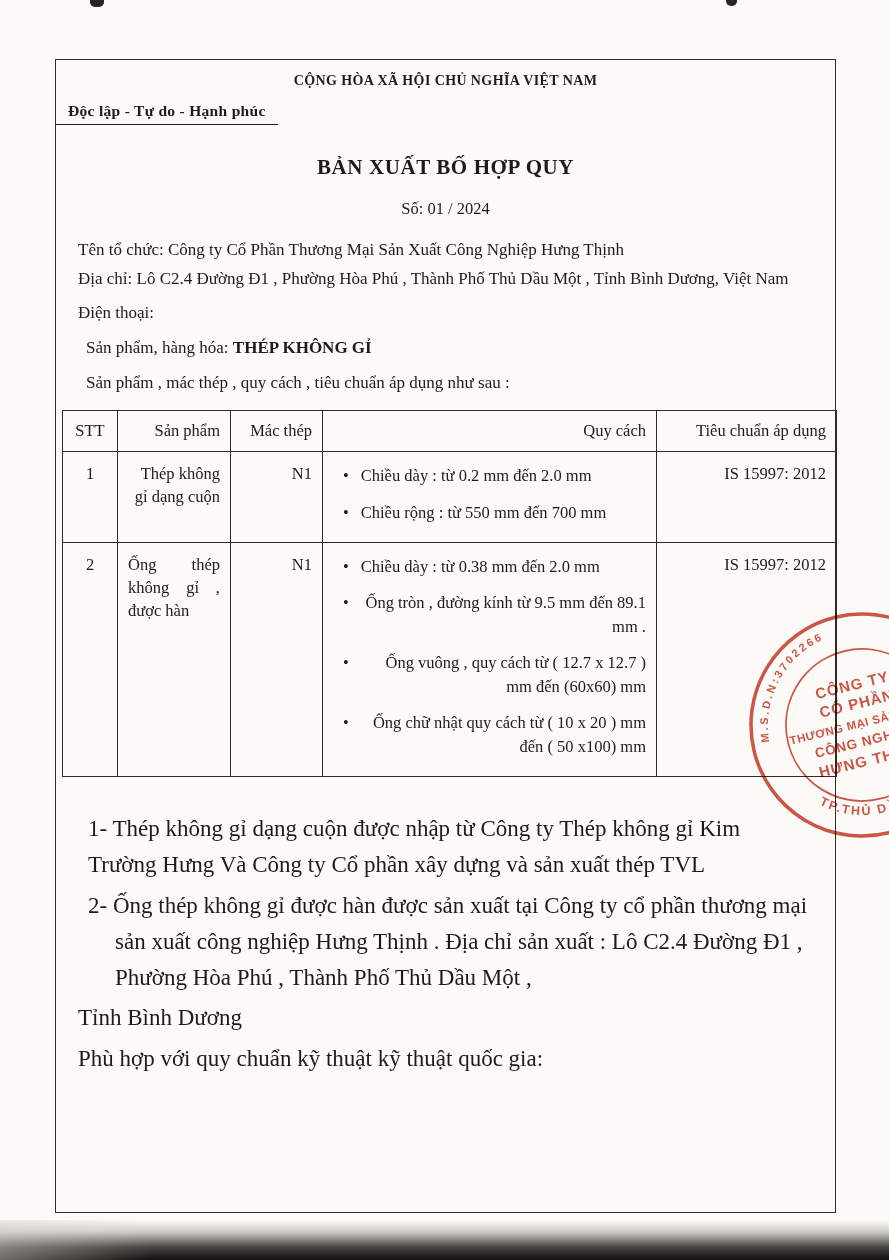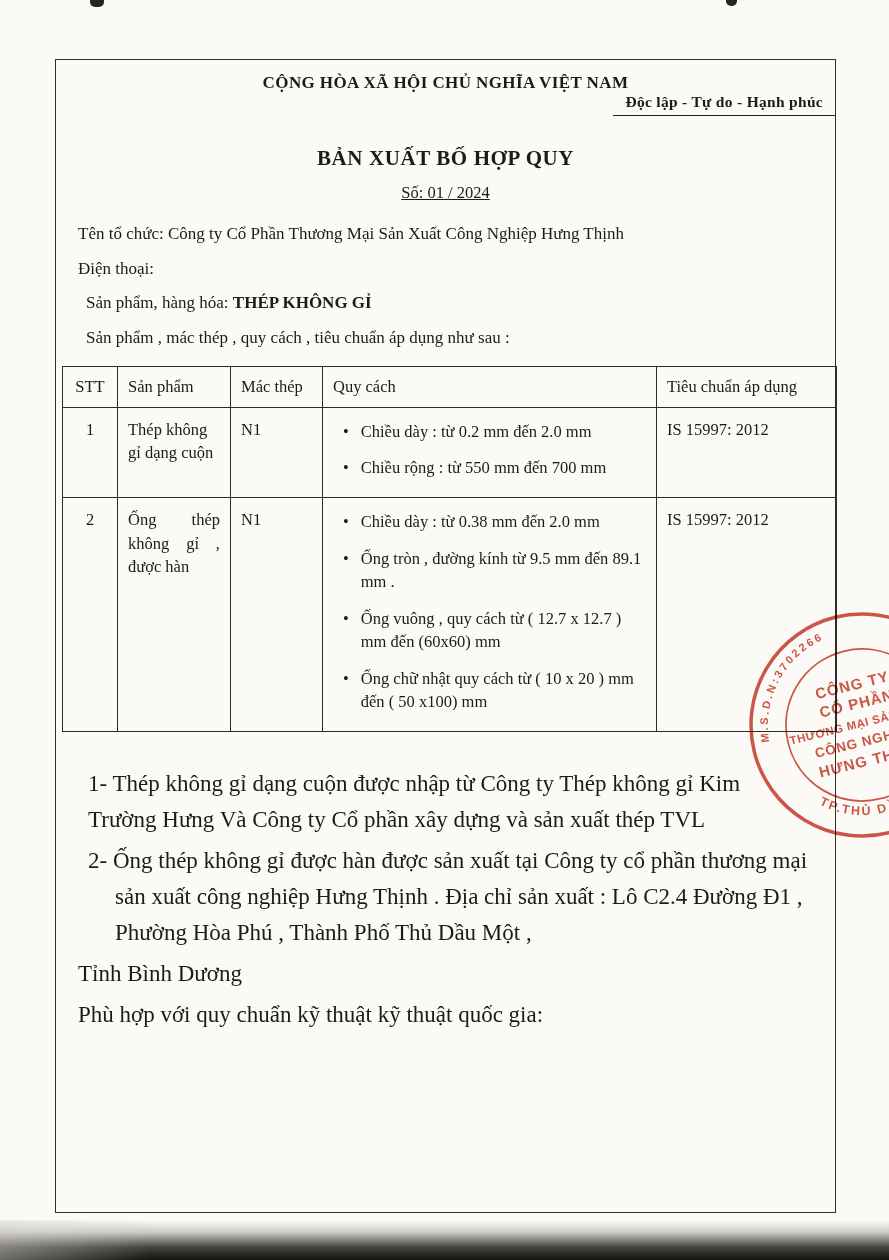--- a/index.html
+++ b/index.html
@@ -22,41 +22,41 @@
     content:""; position:absolute; left:0; bottom:0; width:150px; height:100%;
     background:linear-gradient(to right, rgba(216,213,204,0.45), rgba(216,213,204,0));
   }
 
   
   .frame {
     position:absolute; left:55px; top:59px; width:781px; height:1154px;
     border:1.6px solid #2e2d2a; box-sizing:border-box; background:transparent;
   }
 
-  .nat-title { margin-top:13px; text-align:center; font-weight:bold; font-size:17px; letter-spacing:0.4px; }
-  .motto-wrap { text-align:right; margin-top:0; }
+  .nat-title { margin-top:13px; text-align:center; font-weight:bold; font-size:14px; letter-spacing:0.4px; }
+  .motto-wrap { text-align:left; margin-top:13px; }
   .motto {
     display:inline-block; font-weight:bold; font-size:15.5px;
     padding:0 12px 4px 12px; border-bottom:1.6px solid #232220; letter-spacing:0.3px;
   }
   .doc-title { margin-top:30px; text-align:center; font-weight:bold; font-size:21px; letter-spacing:0.6px; }
-  .doc-number { margin-top:12px; text-align:center; font-size:16.5px;text-decoration:underline; }
+  .doc-number { margin-top:19px; text-align:center; font-size:16.5px; }
 
   .info { margin-top:19px; font-size:17px; }
   .info p { margin:4px 20px 4px 22px; line-height:1.45; }
   .info p.p-indent { margin-left:30px;font-family:Liberation Serif, serif; }
   .info p.gap-top { margin-top:10px; }
   .b { font-weight:bold; }
 
   .spec-table {
     margin:15px 0 13px 6px; border-collapse:collapse; table-layout:fixed; width:774px;
     font-size:16.5px;
   }
   .spec-table th, .spec-table td {
-    border:1.2px solid #2b2a27; vertical-align:top; text-align:left;
+    border:1.2px solid #2b2a27; vertical-align:top; text-align:right;
   }
   .spec-table th { padding:10px 10px; font-weight:normal; }
   .spec-table td { padding:10px 10px 14px 10px; line-height:1.4; }
   .c-stt { text-align:center !important; }
   .spec-item { display:flex; align-items:flex-start; margin:2px 0 13px 0; padding-left:10px; }
   .spec-item:last-child { margin-bottom:4px; }
   .bullet { margin-right:12px; line-height:1.42; }
   .spec-text { line-height:1.42; }
 
   .notes { margin:34px 14px 0 8px; font-size:23px; line-height:1.56; }
@@ -93,20 +93,21 @@
     <div class="nat-title">CỘNG HÒA XÃ HỘI CHỦ NGHĨA VIỆT NAM</div>
     <div class="motto-wrap">
       <span class="motto">Độc lập - Tự do - Hạnh phúc</span>
     </div>
 
     <div class="doc-title">BẢN XUẤT BỐ HỢP QUY</div>
     <div class="doc-number">Số: 01 / 2024</div>
 
     <div class="info">
       <p>Tên tổ chức: Công ty Cổ Phần Thương Mại Sản Xuất Công Nghiệp Hưng Thịnh</p>
+      <p>Địa chỉ: Lô C2.4 Đường Đ1 , Phường Hòa Phú , Thành Phố Thủ Dầu Một , Tỉnh Bình Dương, Việt Nam</p>
       <p class="gap-top">Điện thoại:</p>
       <p class="p-indent gap-top"><span>Sản phẩm, hàng hóa: </span><span class="b">THÉP KHÔNG GỈ</span></p>
       <p class="p-indent gap-top">Sản phẩm , mác thép , quy cách , tiêu chuẩn áp dụng như sau :</p>
     </div>
 
     <table class="spec-table">
       <colgroup>
         <col style="width:55px">
           <col style="width:113px">
           <col style="width:92px">

